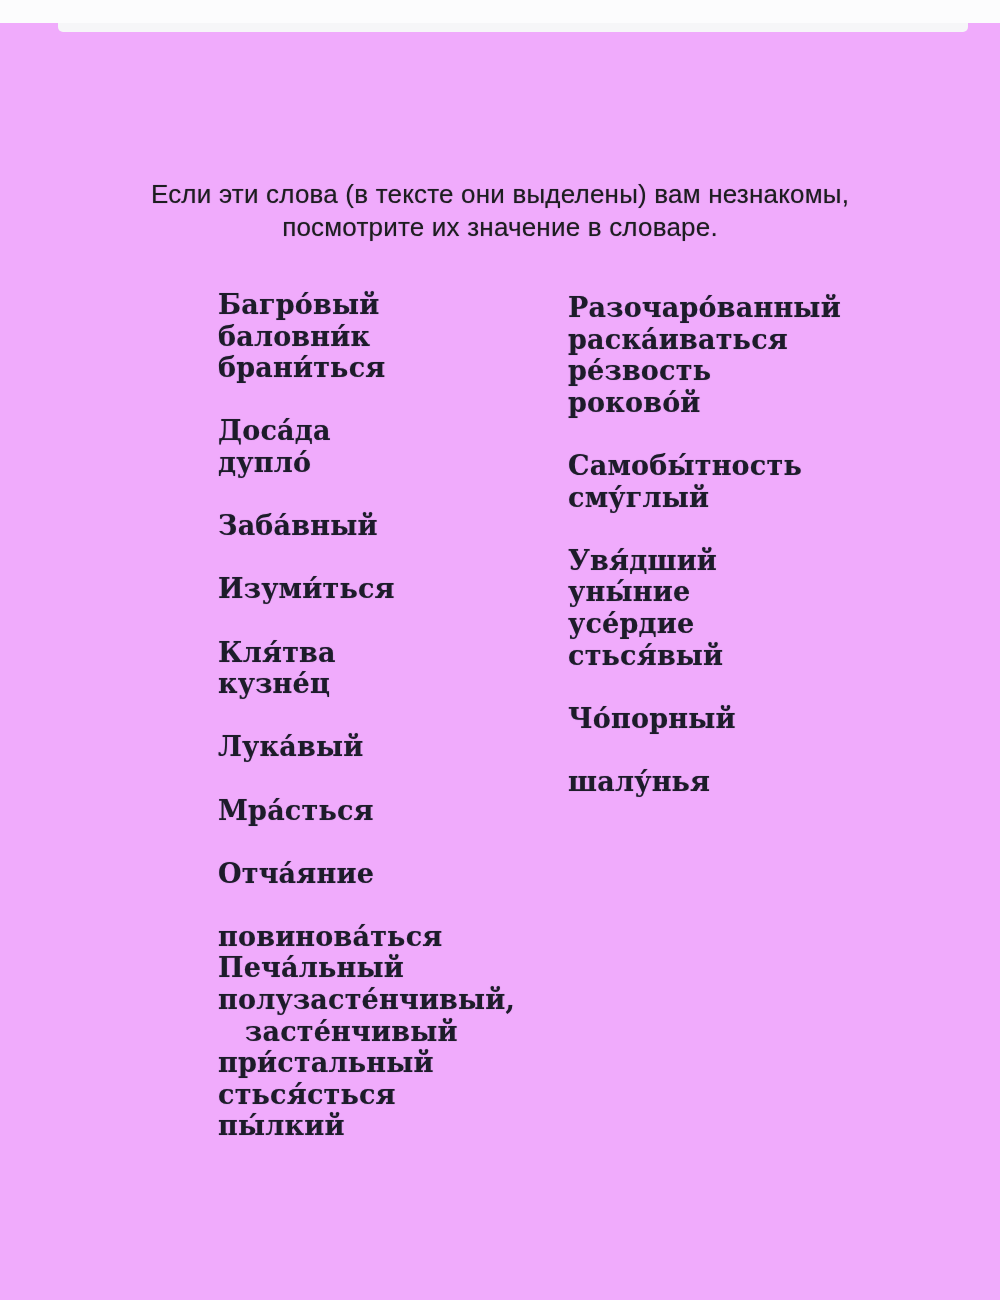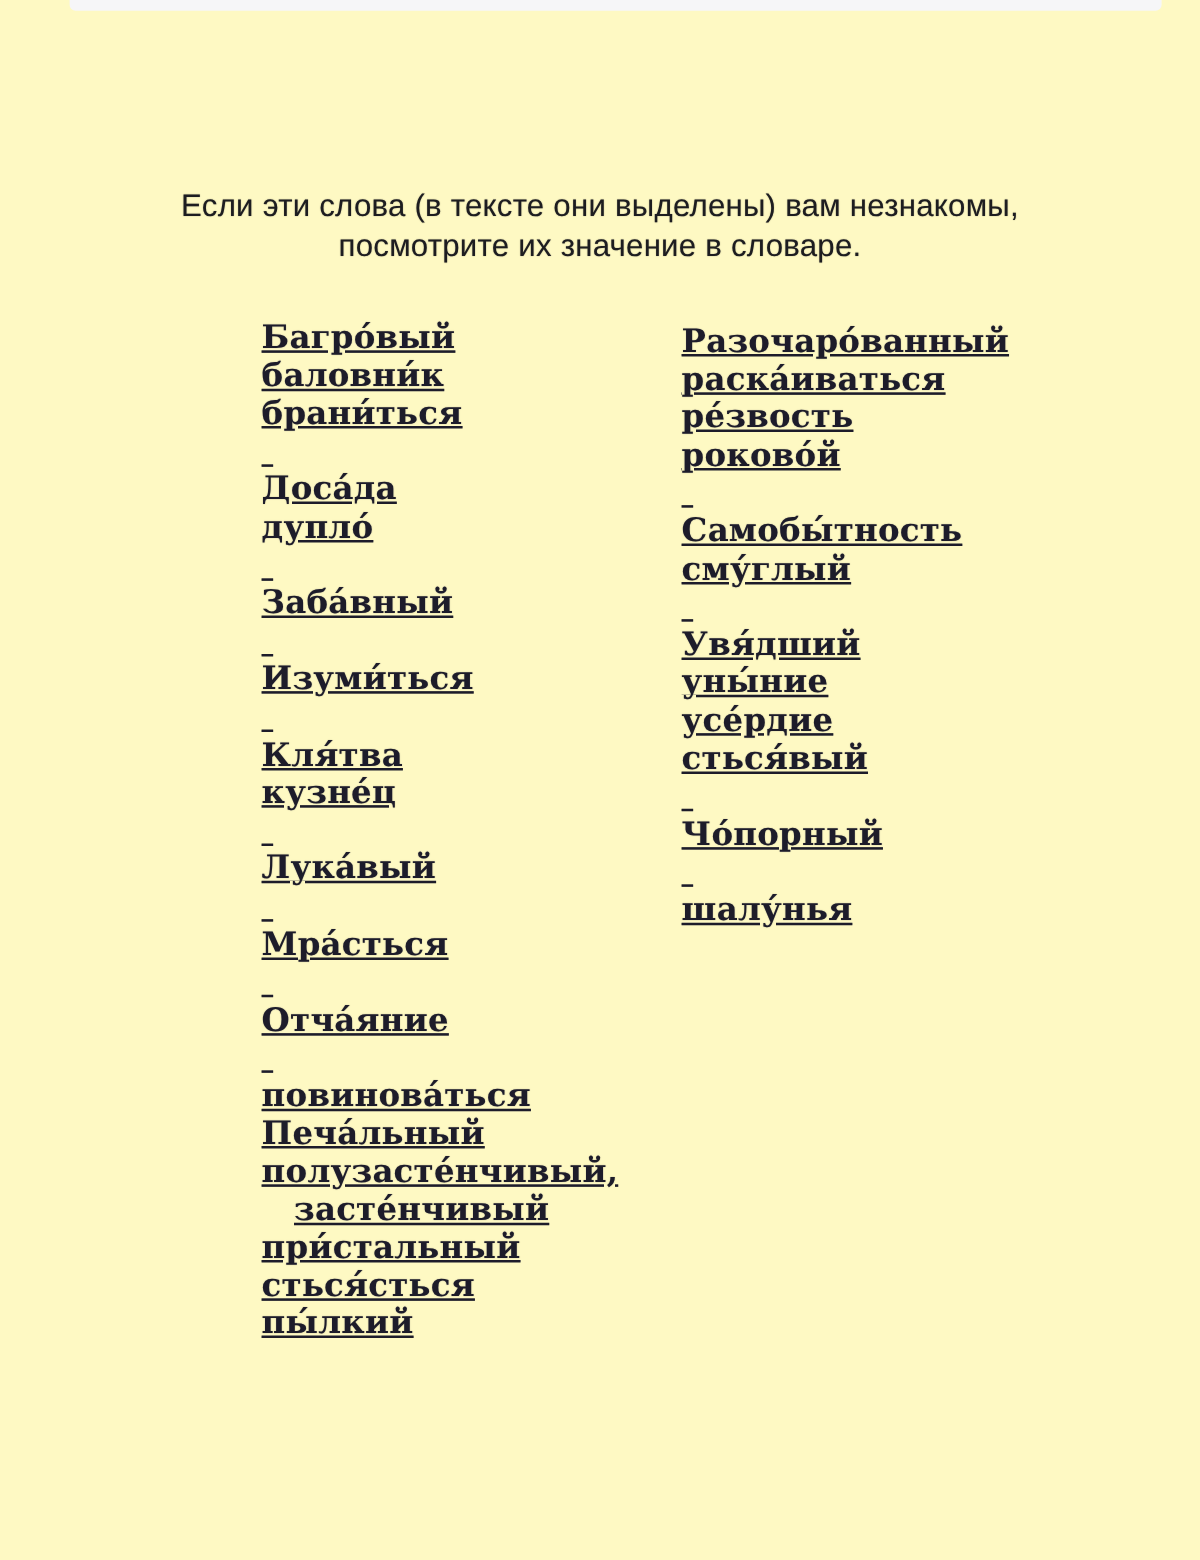--- a/index.html
+++ b/index.html
@@ -10,21 +10,22 @@
     width: 1000px;
     height: 1300px;
     background: #fcfcfd;
     overflow: hidden;
     position: relative;
     font-family: "Liberation Sans", sans-serif;
   }
   .page {
     position: absolute;
     inset: 0;
-    background: #fef9c3;
+    background: #f0abfc;
+    margin-top: 23px;
   }
   .top-edge {
     position: absolute;
     left: 58px;
     top: 0;
     width: 910px;
     height: 9px;
     background: #f6f6f8;
     border-radius: 0 0 5px 5px;
   }
@@ -44,21 +45,20 @@
   .word-col {
     position: absolute;
     font-family: "DejaVu Serif", "Liberation Serif", serif;
     font-weight: bold;
     font-size: 27px;
     line-height: 31.6px;
     color: #1d1c2a;
     text-shadow: 0 0 1px rgba(25,25,50,0.4);
     letter-spacing: 0.2px;
     white-space: nowrap;
-    text-decoration: underline;
   }
   .col-left  { left: 218px; top: 266px; }
   .col-right { left: 568px; top: 269px; }
   .word-row {
     min-height: 31.6px;
   }
   .word-row.indent {
     padding-left: 27px;
   }
 </style>

